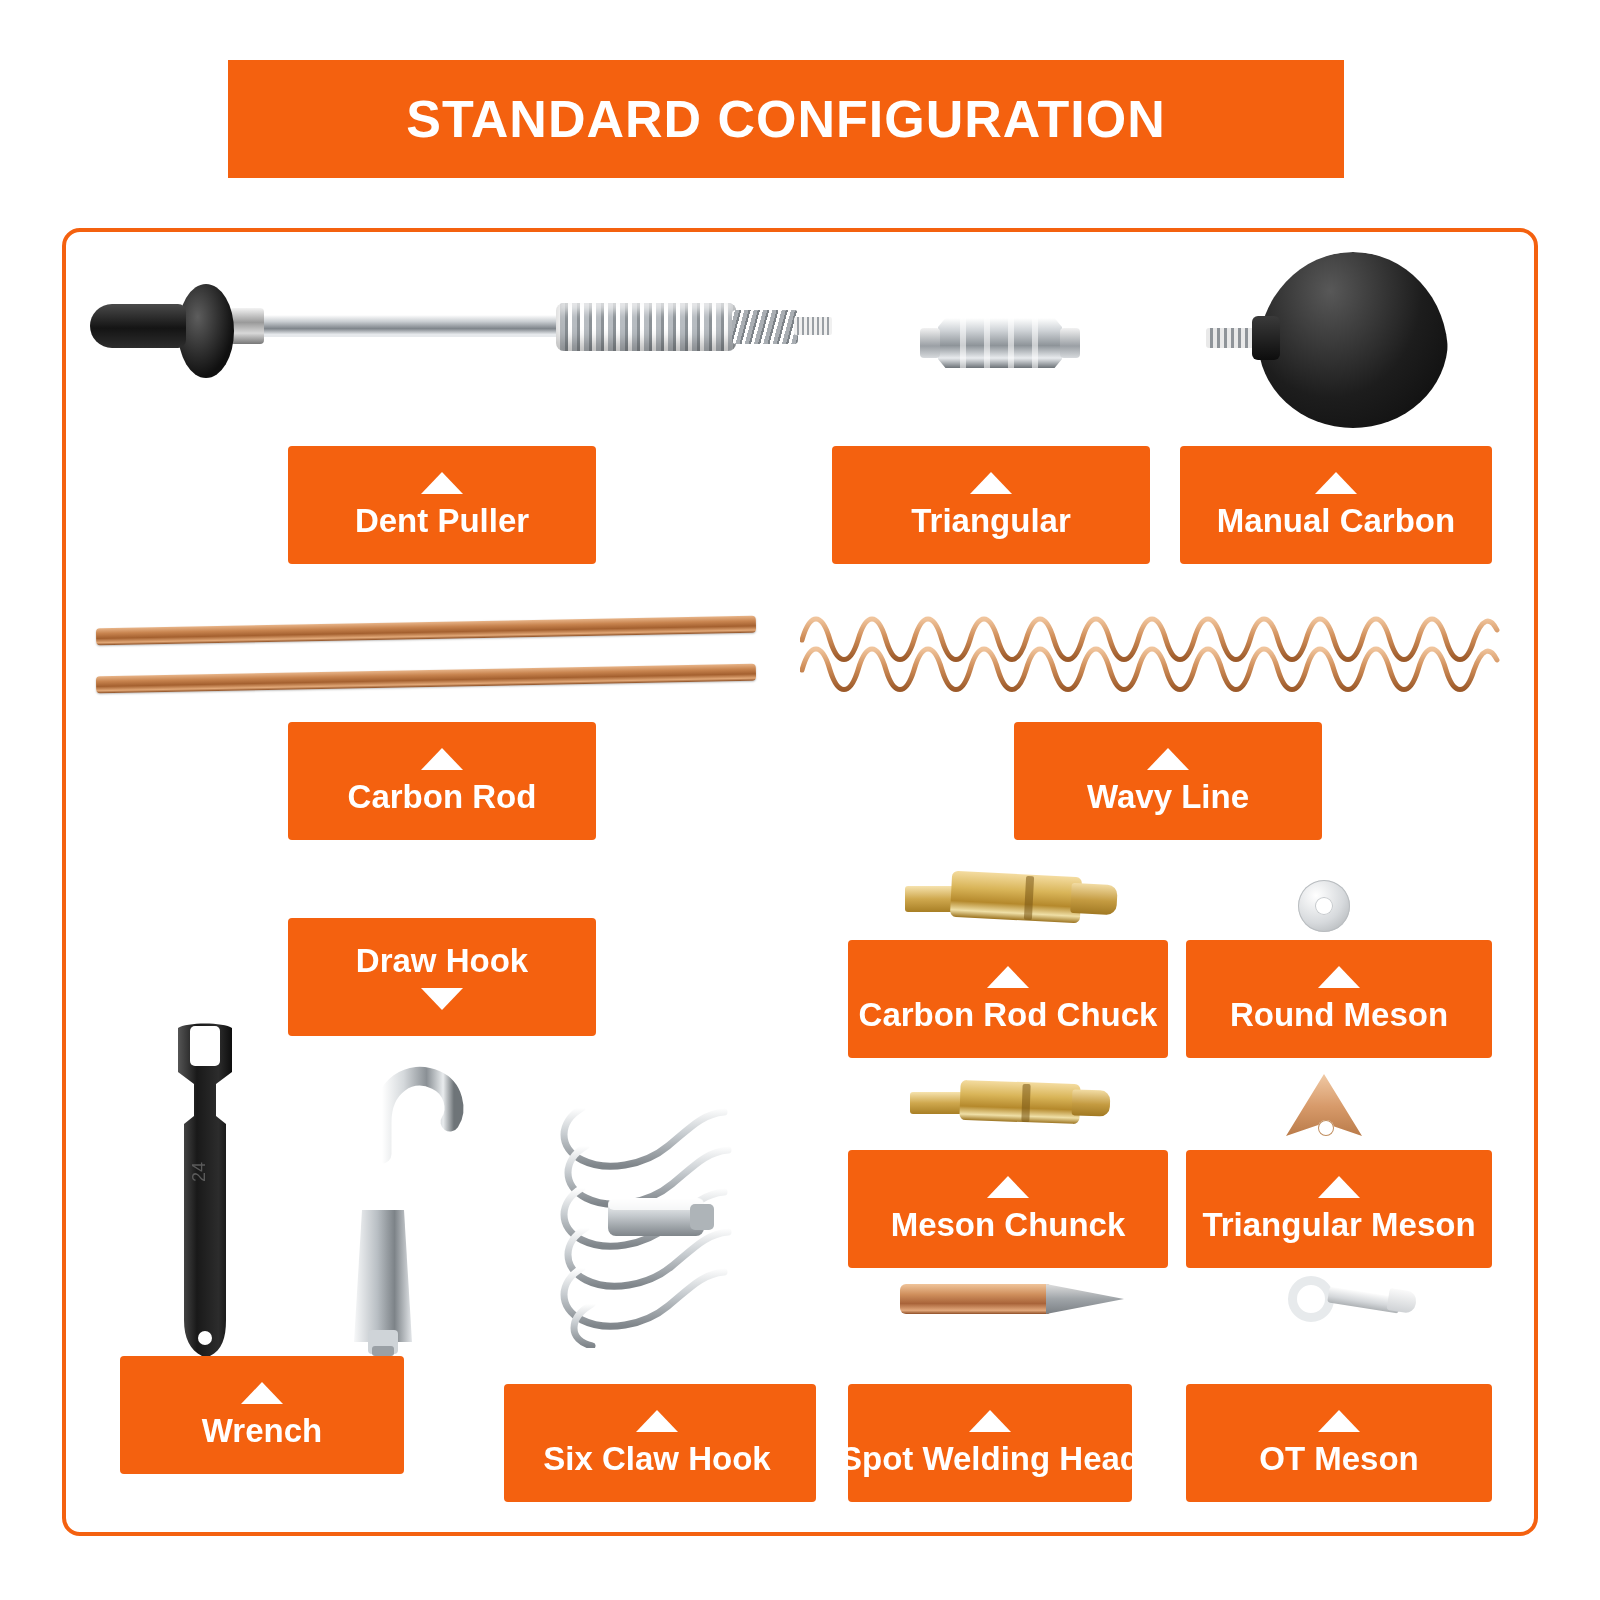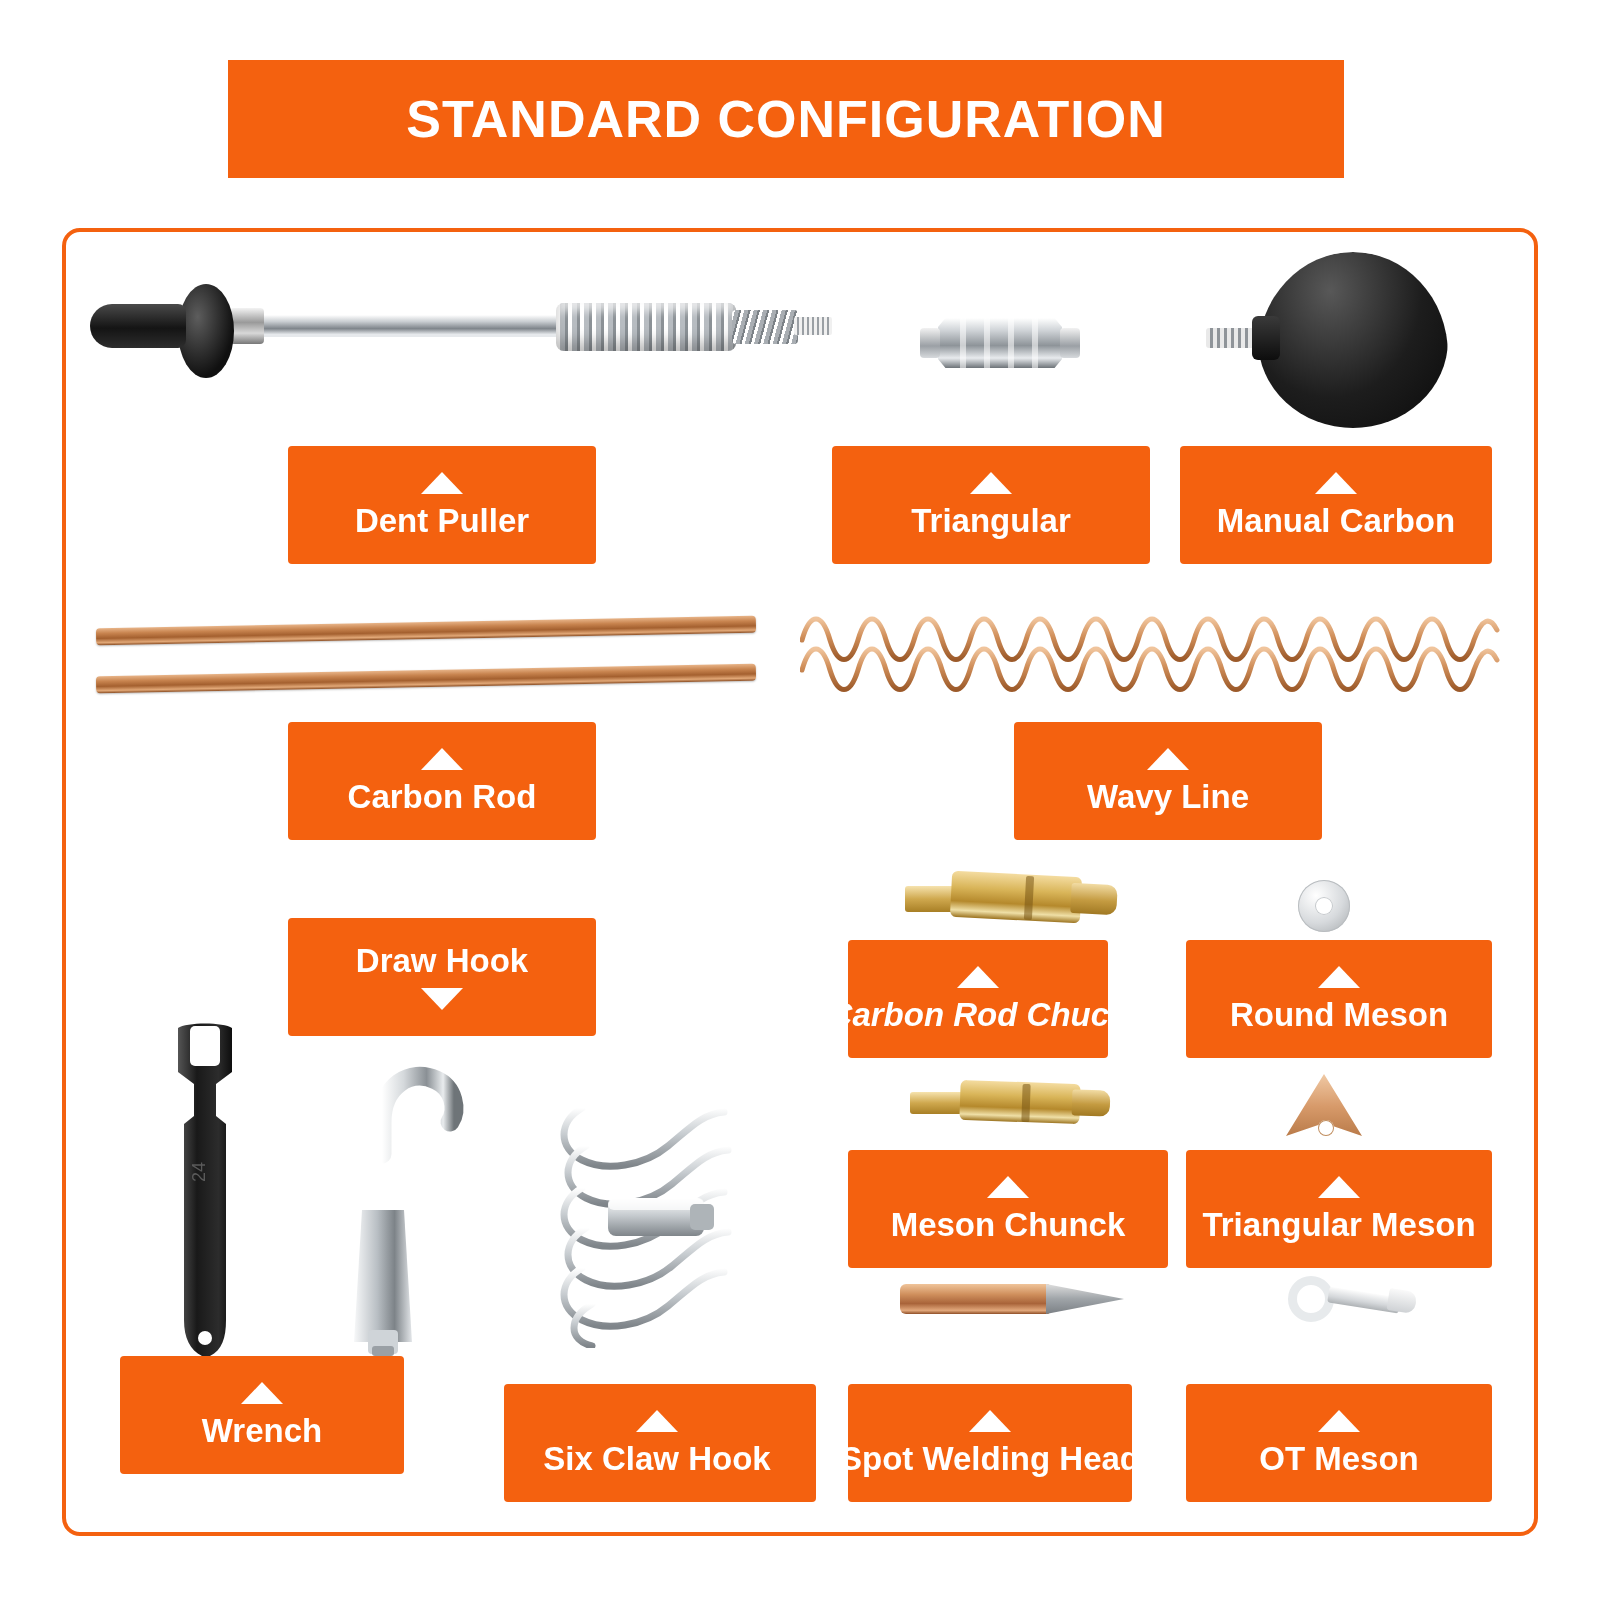--- a/index.html
+++ b/index.html
@@ -484,21 +484,21 @@
 <div class="chip" style="left:1014px; top:722px; width:308px; height:118px;">
   <div class="arrow-up"></div>
   <div class="chip-label">Wavy Line</div>
 </div>
 
 <div class="chip" style="left:288px; top:918px; width:308px; height:118px;">
   <div class="chip-label">Draw Hook</div>
   <div class="arrow-down"></div>
 </div>
 
-<div class="chip" style="left:848px; top:940px; width:260px; height:118px;font-style:italic;">
+<div class="chip" style="left:848px; top:940px; width:320px; height:118px;">
   <div class="arrow-up"></div>
   <div class="chip-label">Carbon Rod Chuck</div>
 </div>
 
 <div class="chip" style="left:1186px; top:940px; width:306px; height:118px;">
   <div class="arrow-up"></div>
   <div class="chip-label">Round Meson</div>
 </div>
 
 <div class="chip" style="left:848px; top:1150px; width:320px; height:118px;">

